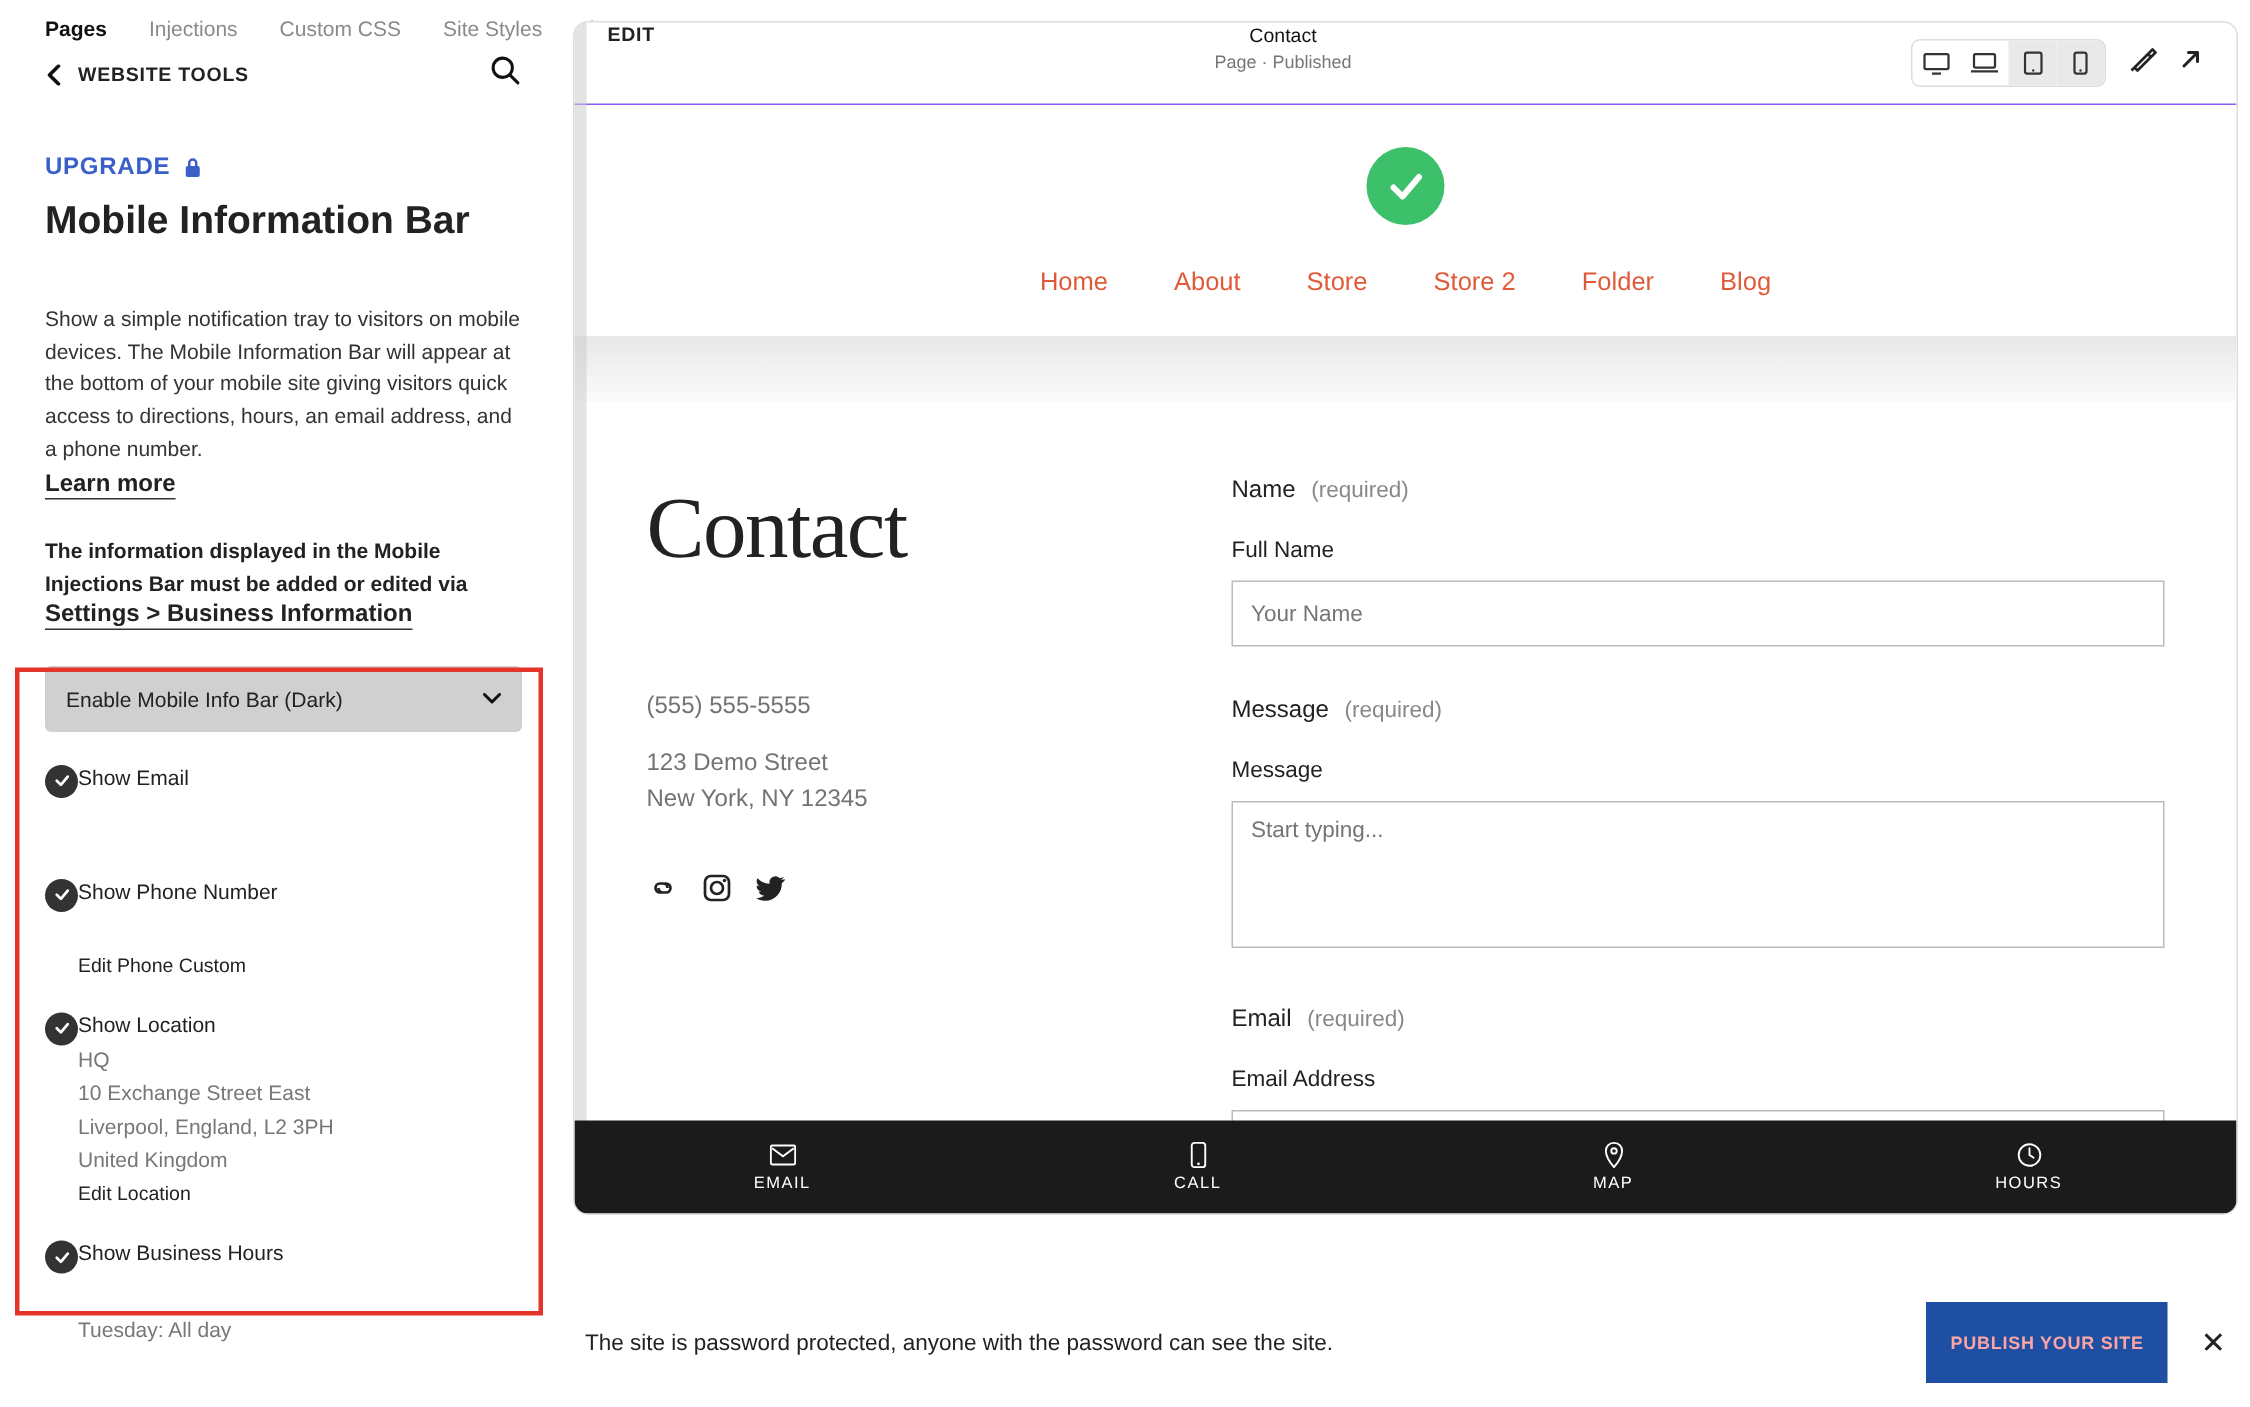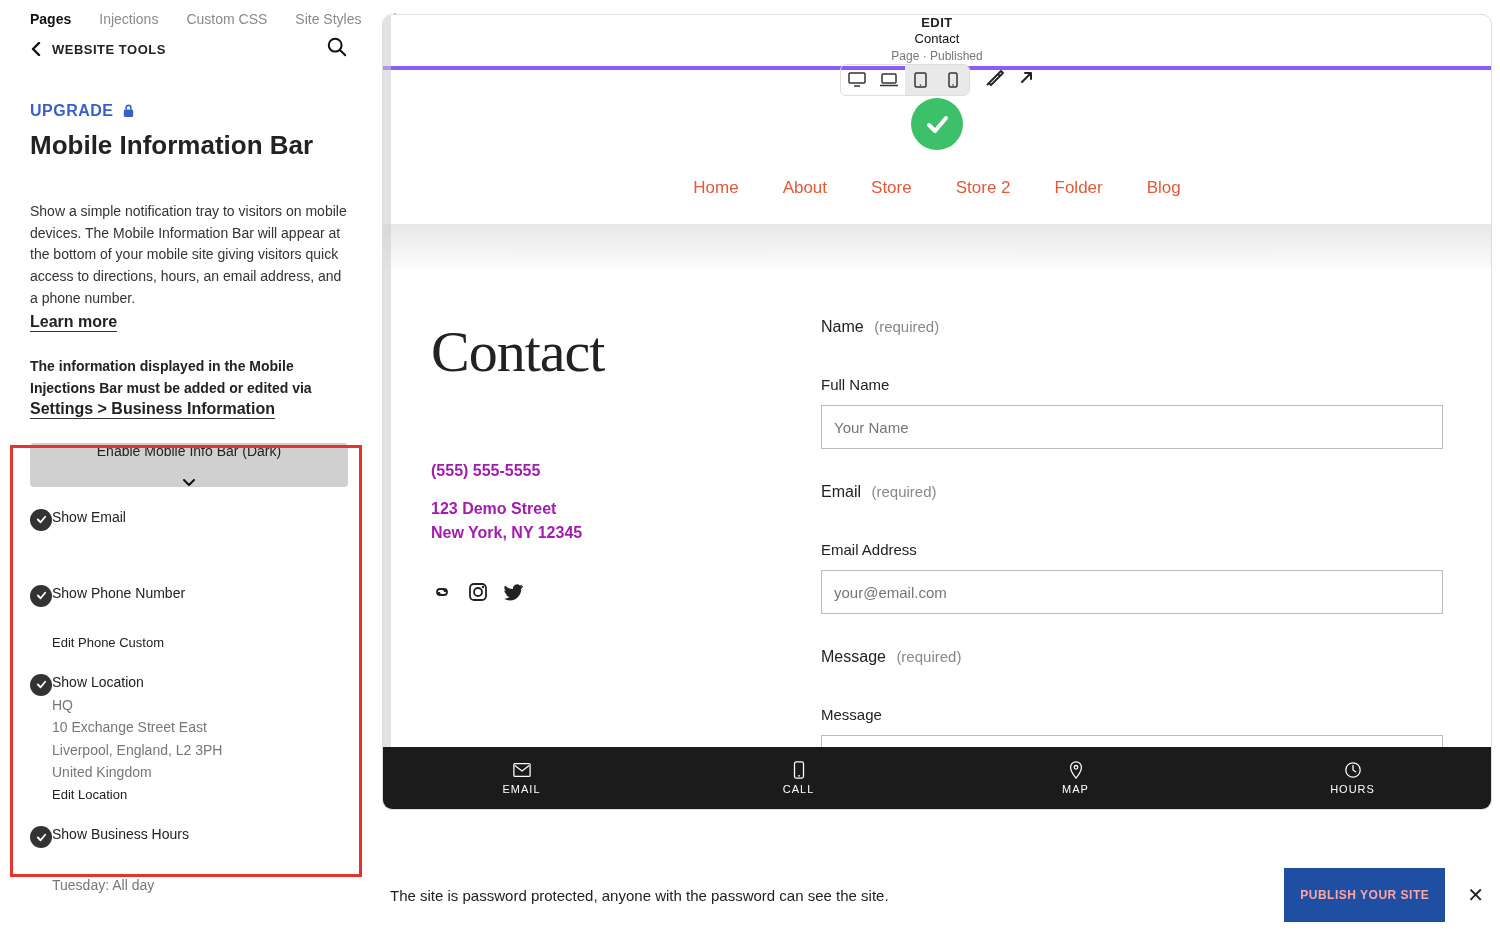--- a/index.html
+++ b/index.html
@@ -10,58 +10,58 @@
   .sidebar{position:absolute;left:0;top:30px;width:378px;height:908px;padding:0 30px 30px 30px;overflow:hidden;}
   .sb-head{display:flex;justify-content:space-between;margin-top:6px;}
   .crumb{display:flex;align-items:center;gap:10px;font-weight:700;letter-spacing:.5px;font-size:13px;}
   .search-ico svg{width:22px;height:22px;}
   .upgrade{display:flex;align-items:center;gap:8px;color:#3a5fc8;font-weight:700;font-size:16px;letter-spacing:.5px;margin-top:40px;}
   .panel-title{font-size:26px;font-weight:700;margin-top:10px;}
   .desc{font-size:14px;line-height:1.55;color:#333;margin-top:40px;}
   .learn{border-bottom:1px solid #333;display:inline-block;margin-top:4px;cursor:pointer;font-weight:bold;}
   .desc2{font-size:14px;line-height:1.55;font-weight:600;margin-top:24px;}
   .bizlink{border-bottom:1px solid #333;display:inline-block;font-weight:600;cursor:pointer;}
-  .select{margin-top:24px;background:#d0d0d0;height:44px;border-radius:4px;display:flex;align-items:center;justify-content:space-between;padding:0 14px;font-size:14px;cursor:pointer;flex-direction:column;}
+  .select{margin-top:24px;background:#d0d0d0;height:44px;border-radius:4px;display:flex;align-items:center;justify-content:space-between;padding:0 14px;font-size:14px;cursor:pointer;}
   .redbox{position:absolute;left:10px;top:415px;width:352px;height:432px;border:3px solid #e53429;pointer-events:none;}
   .options{margin-top:22px;}
   .opt{display:flex;margin-top:24px;}
   .opt:first-child{margin-top:10px;}
   .chk{width:22px;height:22px;border-radius:50%;background:#333;flex:0 0 22px;display:flex;align-items:center;justify-content:center;}
   .chk svg{width:11px;height:11px;}
   .opt-body{flex:1;}
   .opt-title{font-size:14px;color:#222;}
   .blank{height:30px;background:#fff;border-radius:6px;margin-top:6px;}
   .editlink{font-size:13px;color:#222;margin-top:10px;display:block;}
   .loc-lines{font-size:14px;color:#777;line-height:1.6;margin-top:4px;}
   .canvas{position:absolute;left:382px;top:14px;right:8px;height:796px;border:1px solid #ddd;border-radius:10px;overflow:hidden;background:#fff;}
   .canvas-scroll{position:absolute;left:0;top:0;width:8px;height:100%;background:#ccc;opacity:.55;}
-  .topbar{height:55px;border-bottom:4px solid #8b5cf6;display:flex;align-items:center;justify-content:space-between;padding:0 22px;flex-direction:column;}
+  .topbar{height:55px;border-bottom:1px solid #8b5cf6;display:flex;justify-content:space-between;padding:0 22px;}
   .edit-lbl{font-weight:700;font-size:13px;letter-spacing:.5px;}
   .tb-center{text-align:center;font-size:12px;line-height:1.35;}
   .tb-center .pg{font-size:13px;font-weight:500;color:#111;}
   .tb-center .sub{color:#777;}
   .tb-right{display:flex;align-items:center;gap:14px;}
   .dev-group{display:flex;border:1px solid #ddd;border-radius:6px;overflow:hidden;}
   .dev{width:32px;height:30px;display:flex;align-items:center;justify-content:center;cursor:pointer;}
   .dev.active{background:#e9e9e9;}
   .logo-row{display:flex;justify-content:center;margin-top:28px;}
   .logo{width:52px;height:52px;border-radius:50%;background:#3cc06a;display:flex;align-items:center;justify-content:center;}
   .nav{display:flex;justify-content:center;gap:44px;margin-top:28px;font-size:17px;color:#e05a3a;padding-bottom:26px;}
   .strip{height:44px;background:linear-gradient(#e8e8e8,#fbfbfb);}
   .content{display:flex;padding:50px 48px 0 48px;gap:30px;}
   .col-left{flex:0 0 360px;}
   .big-h{font-size:58px;font-weight:500;letter-spacing:-1px;font-family:Georgia,"Times New Roman",serif;}
   .obscured{height:20px;background:#fff;margin-top:40px;}
-  .phonetxt, .addr{font-size:16px;color:#a21caf;margin-top:14px;line-height:1.5;font-weight:bold;}
+  .phonetxt, .addr{font-size:16px;color:#737373;margin-top:14px;line-height:1.5;}
   .socials{display:flex;gap:14px;margin-top:36px;}
   .socials span{width:22px;height:22px;display:flex;align-items:center;justify-content:center;}
   .col-right{flex:1;}
   .fieldlbl{font-size:16px;color:#222;}
   .req{color:#888;font-size:15px;margin-left:6px;}
-  .sublbl{font-size:15px;color:#222;margin-top:40px;}
+  .sublbl{font-size:15px;color:#222;margin-top:22px;}
   .inp{width:100%;height:44px;border:1px solid #bbb;padding:0 12px;font-size:15px;margin-top:12px;color:#888;font-family:inherit;}
   .ta{width:100%;height:98px;border:1px solid #bbb;padding:10px 12px;font-size:15px;margin-top:12px;color:#888;resize:none;font-family:inherit;}
   .mt-block{margin-top:34px;}
   .mib{position:absolute;left:0;right:0;bottom:0;height:62px;background:#1b1b1b;display:flex;}
   .mib-item{flex:1;display:flex;flex-direction:column;align-items:center;justify-content:center;color:#fff;font-size:11px;letter-spacing:1px;gap:4px;}
   .mib-item svg{width:18px;height:18px;}
   .pubbar{position:absolute;left:382px;right:8px;bottom:16px;height:54px;display:flex;align-items:center;justify-content:space-between;padding:0 8px;}
   .pubmsg{font-size:15px;color:#222;}
   .pub-right{display:flex;align-items:center;gap:22px;}
   .pub-btn{background:#1f4fa3;color:#fca5a5;font-weight:700;font-size:12px;letter-spacing:.5px;padding:20px 16px;border:none;cursor:pointer;}
@@ -277,30 +277,30 @@
     </div>
 
     <div class="col-right">
       <div>
         <span class="fieldlbl">Name</span>
         <span class="req">(required)</span>
         <div class="sublbl">Full Name</div>
         <input class="inp" placeholder="Your Name" style="">
       </div>
       <div class="mt-block">
+        <span class="fieldlbl">Message</span>
+        <span class="req">(required)</span>
+        <div class="sublbl">Message</div>
+        <textarea class="ta" placeholder="Start typing..." style=""></textarea>
+      </div>
+      <div class="mt-block">
         <span class="fieldlbl">Email</span>
         <span class="req">(required)</span>
         <div class="sublbl">Email Address</div>
         <input class="inp" placeholder="your@email.com" style="">
-      </div>
-      <div class="mt-block">
-        <span class="fieldlbl">Message</span>
-        <span class="req">(required)</span>
-        <div class="sublbl">Message</div>
-        <textarea class="ta" placeholder="Start typing..." style=""></textarea>
       </div>
     </div>
   </div>
 
   <div class="mib">
     <div class="mib-item">
       <svg viewBox="0 0 20 16">
           <rect x="1" y="1" width="18" height="14" rx="1" stroke="#fff" stroke-width="1.4" fill="none"></rect>
           <path d="M2 3 L10 9 L18 3" stroke="#fff" stroke-width="1.4" fill="none"></path>
         </svg>

